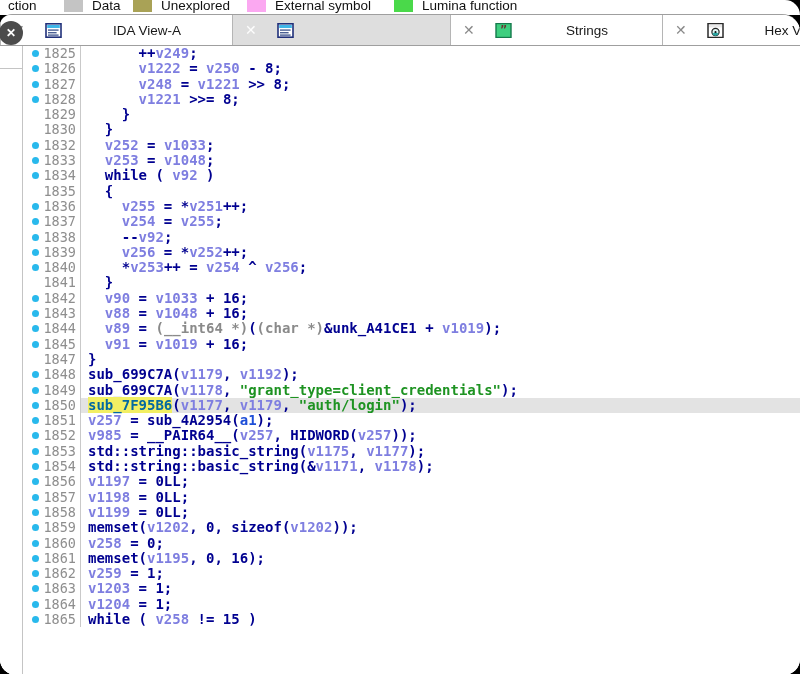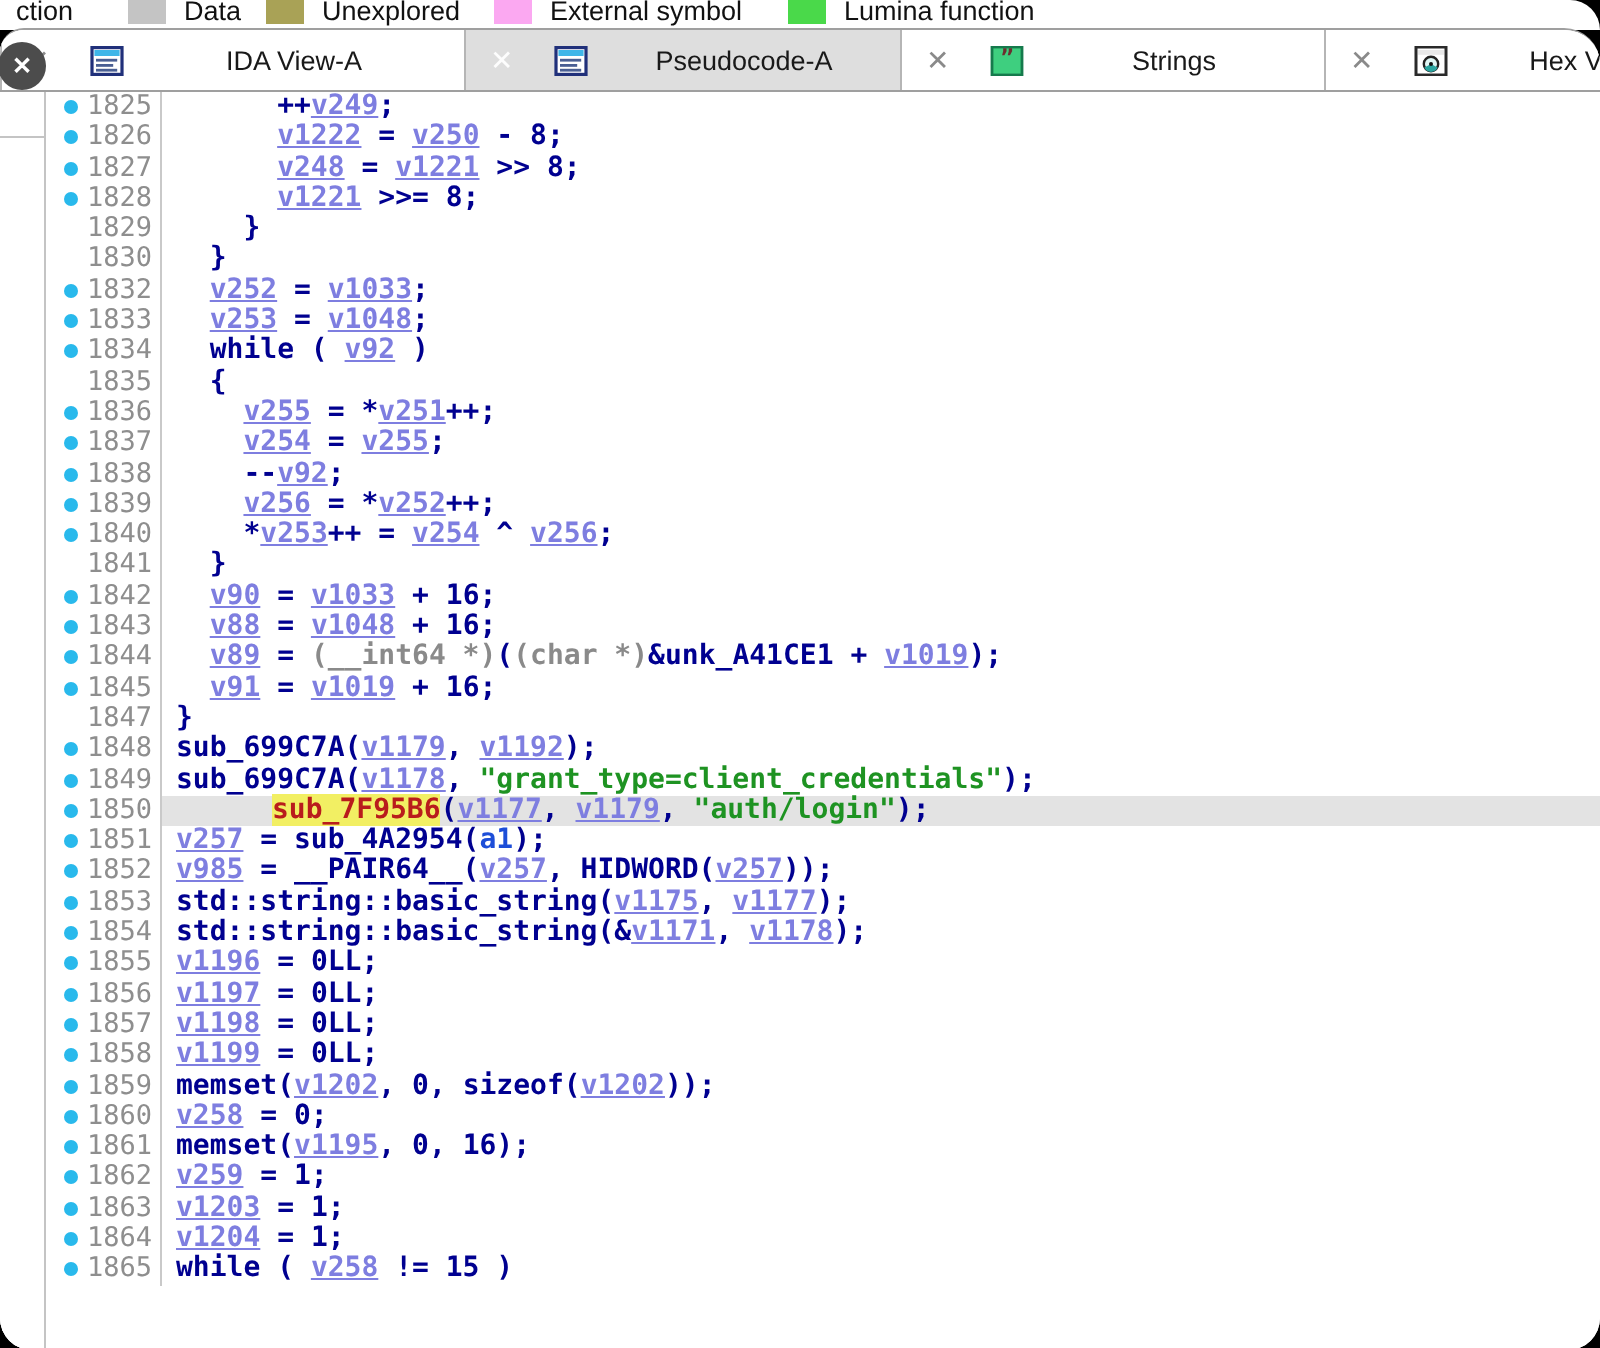--- a/index.html
+++ b/index.html
@@ -54,25 +54,25 @@
   #code-rows{position:absolute;top:0;left:23px;right:0;bottom:0;overflow:hidden;}
   .row{display:flex;height:15.3px;line-height:15.3px;font-family:"DejaVu Sans Mono", monospace;justify-content:center;}
   .gut{
     width:58px;flex:0 0 auto;box-sizing:border-box;border-right:1px solid #c9c9c9;
     text-align:right;padding-right:4px;color:#8e8e8e;font-size:13.5px;position:relative;
   }
   .dot{position:absolute;left:9px;top:4px;width:7px;height:7px;border-radius:50%;background:#29b9ec;}
   .ct{flex:1;padding-left:7px;white-space:pre;font-size:14px;font-weight:bold;color:#000090;}
   .row.cur .ct{background:#e3e3e3;}
   .n{color:#000090;}
-  .v{color:#7e7ee0;text-decoration:underline;}
+  .v{color:#7e7ee0;}
   .g{color:#8a8a8a;font-weight:bold;}
   .s{color:#1e9322;}
   .a{color:#1d4ed8;}
-  .y{color:#b91c1c;background:#f2ef63;margin-left:48px;}
+  .y{color:#0369a1;background:#f2ef63;}
 </style>
 </head>
 <body>
 
 <div id="legend-bar">
   <div id="legend-inner">
     <span class="legend-item" style="left:8px;">
       <span>ction</span>
     </span>
 
@@ -118,21 +118,20 @@
         <span class="tab-close">✕</span>
         <span class="tab-icon">
           <svg width="17" height="15">
             <rect x="1" y="0.8" width="15" height="13.4" fill="#ffffff" stroke="#20307a" stroke-width="1.6"></rect>
             <rect x="2.2" y="2" width="12.6" height="3" fill="#3fb6e8"></rect>
             <rect x="3" y="6.4" width="10.6" height="1.4" fill="#4a5f93"></rect>
             <rect x="3" y="9" width="8.6" height="1.4" fill="#4a5f93"></rect>
             <rect x="3" y="11.4" width="10.6" height="1.4" fill="#4a5f93"></rect>
           </svg>
         </span>
-        <span class="tab-label">Pseudocode-A</span>
       </div>
       <div class="tab" style="width: 212px;">
         <span class="tab-close">✕</span>
         <span class="tab-icon">
           <svg width="17" height="15">
             <rect x="1" y="0.5" width="15" height="14" fill="#3ecf7f" stroke="#157a4c" stroke-width="1.4"></rect>
             <text x="8.5" y="9.5" text-anchor="middle" font-size="11" font-weight="bold" font-family="DejaVu Sans Mono, monospace" fill="#6b3030">”</text>
           </svg>
         </span>
         <span class="tab-label">Strings</span>
@@ -264,24 +263,20 @@
         </div>
         <div class="row">
           <span class="gut"><span class="dot"></span>1853</span>
           <span class="ct"><span class="n">std::string::basic_string(</span><span class="v">v1175</span><span class="n">, </span><span class="v">v1177</span><span class="n">);</span></span>
         </div>
         <div class="row">
           <span class="gut"><span class="dot"></span>1854</span>
           <span class="ct"><span class="n">std::string::basic_string(&amp;</span><span class="v">v1171</span><span class="n">, </span><span class="v">v1178</span><span class="n">);</span></span>
         </div>
         <div class="row">
-          <span class="gut"><span class="dot"></span>1855</span>
-          <span class="ct"><span class="v">v1196</span><span class="n"> = 0LL;</span></span>
-        </div>
-        <div class="row">
           <span class="gut"><span class="dot"></span>1856</span>
           <span class="ct"><span class="v">v1197</span><span class="n"> = 0LL;</span></span>
         </div>
         <div class="row">
           <span class="gut"><span class="dot"></span>1857</span>
           <span class="ct"><span class="v">v1198</span><span class="n"> = 0LL;</span></span>
         </div>
         <div class="row">
           <span class="gut"><span class="dot"></span>1858</span>
           <span class="ct"><span class="v">v1199</span><span class="n"> = 0LL;</span></span>

